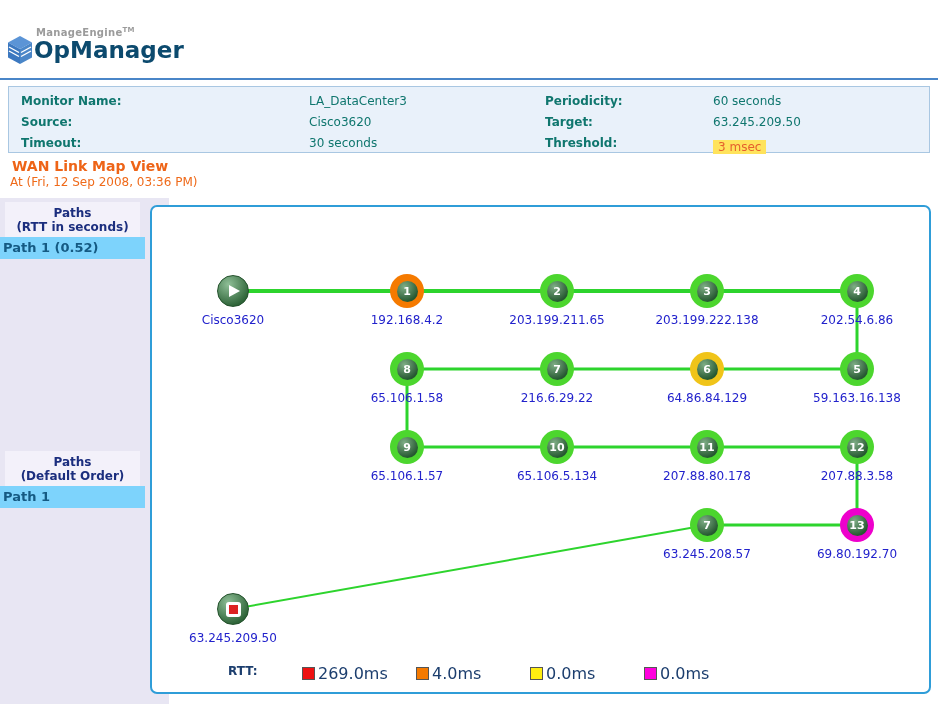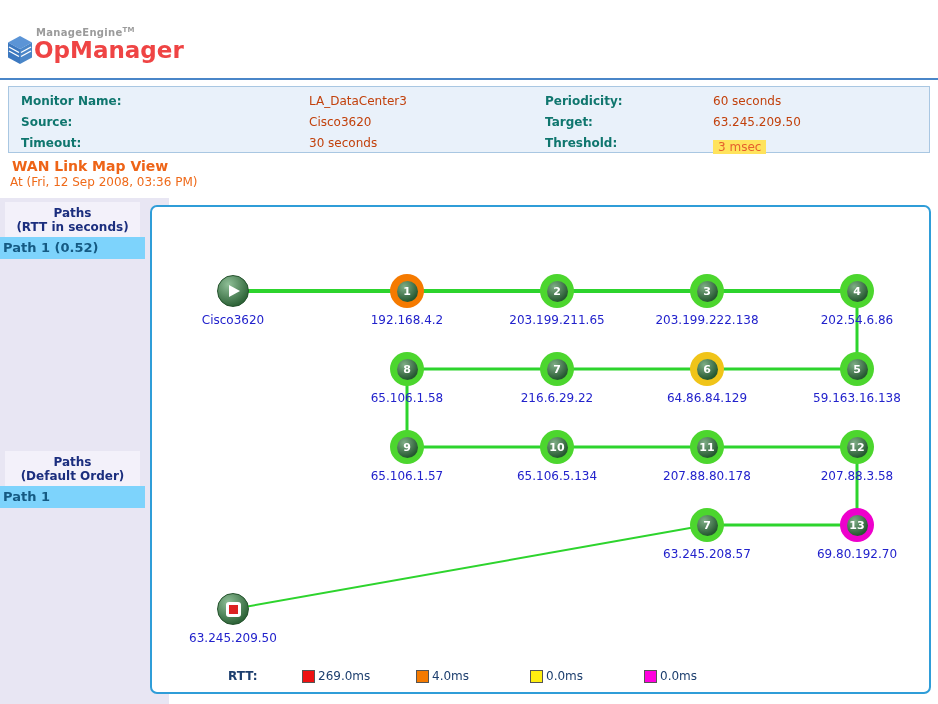--- a/index.html
+++ b/index.html
@@ -5,29 +5,29 @@
   * { margin:0; padding:0; box-sizing:border-box; }
   html,body { background:#ffffff; }
   body { font-family:"DejaVu Sans","Liberation Sans",sans-serif; }
   #page { position:relative; width:938px; height:704px; background:#fff; overflow:hidden; }
 
   
   #logo-block { position:absolute; left:8px; top:24px; }
   #brand-small { position:absolute; left:28px; top:2px; font-size:10px; font-weight:bold; color:#9b9b9b; letter-spacing:.3px; }
   #brand-small sup { font-size:7px; }
   #logo-cube { position:absolute; left:0px; top:12px; }
-  #brand-name { position:absolute; left:26px; top:13px; font-size:23px; font-weight:bold; color:#ef4444; letter-spacing:0px; }
+  #brand-name { position:absolute; left:26px; top:13px; font-size:23px; font-weight:bold; color:#0c4a6e; letter-spacing:0px; }
   #header-rule { position:absolute; left:0; top:78px; width:938px; height:2px; background:#4a86c8; }
 
   
   #info-bar { position:absolute; left:8px; top:86px; width:922px; height:67px;
               background:#e9f1fa; border:1px solid #a9c7e2; }
   #info-grid { display:grid; grid-template-columns:288px 236px 168px auto; padding:7px 0 0 12px; row-gap:7px; }
   .info-label { font-size:12px; font-weight:bold; color:#0f766e; }
-  .info-value { font-size:12px; color:#c2410c; }
+  .info-value { font-size:12px; color:#0f766e; }
   .info-value.highlight { background:#ffe35c; color:#e5602d; padding:0 5px; }
 
   
   #page-title { position:absolute; left:12px; top:158px; font-size:14px; font-weight:bold; color:#ee6417; }
   #page-timestamp { position:absolute; left:10px; top:175px; font-size:12px; color:#ef6a1a; }
 
   
   #sidebar { position:absolute; left:0; top:198px; width:169px; height:506px; background:#e8e6f3; }
   .side-section { position:absolute; left:0; width:145px; }
   .side-header { margin:0 5px; background:#f3f1fa; padding:4px 0 3px 0; text-align:center; }
@@ -56,21 +56,21 @@
   .stop-box { width:15px; height:15px; background:#fff; border-radius:3px;
               display:flex; align-items:center; justify-content:center; }
   .stop-red { width:9px; height:9px; background:#dd2222; }
   .ip-label { position:absolute; width:140px; text-align:center; font-size:12px; color:#2222cc; }
 
   
   #legend { position:absolute; left:76px; bottom:9px; display:flex; align-items:flex-start; }
   #legend-label { font-size:12px; font-weight:bold; color:#1c3e6e; width:74px; }
   .legend-item { display:flex; align-items:center; width:114px; }
   .legend-swatch { width:13px; height:13px; border:1px solid #555; margin-right:3px; display:inline-block; }
-  .legend-item span:last-child { font-size:12px; color:#1c3e6e; }
+  .legend-item span:last-child { font-size:16px; color:#1c3e6e; }
 </style>
 </head>
 <body>
 
 <div id="page">
 
   <div id="logo-block">
     <div id="brand-small"><span>ManageEngine</span><sup>TM</sup></div>
     <svg id="logo-cube" width="24" height="28" viewBox="0 0 24 28">
       <polygon points="12,0 24,6.5 12,13 0,6.5" fill="#5b94d6"></polygon>

